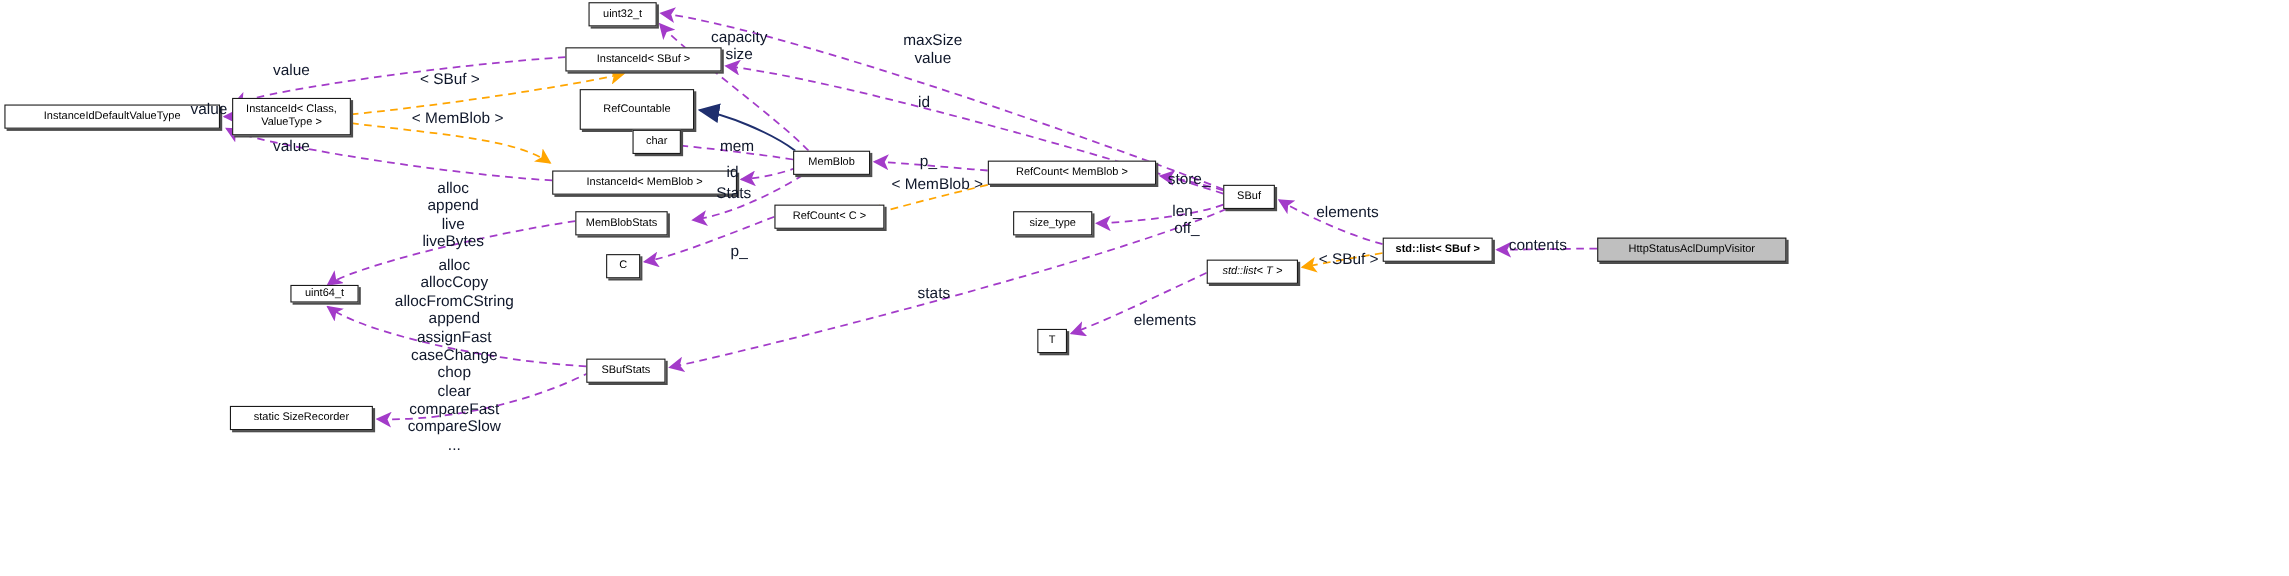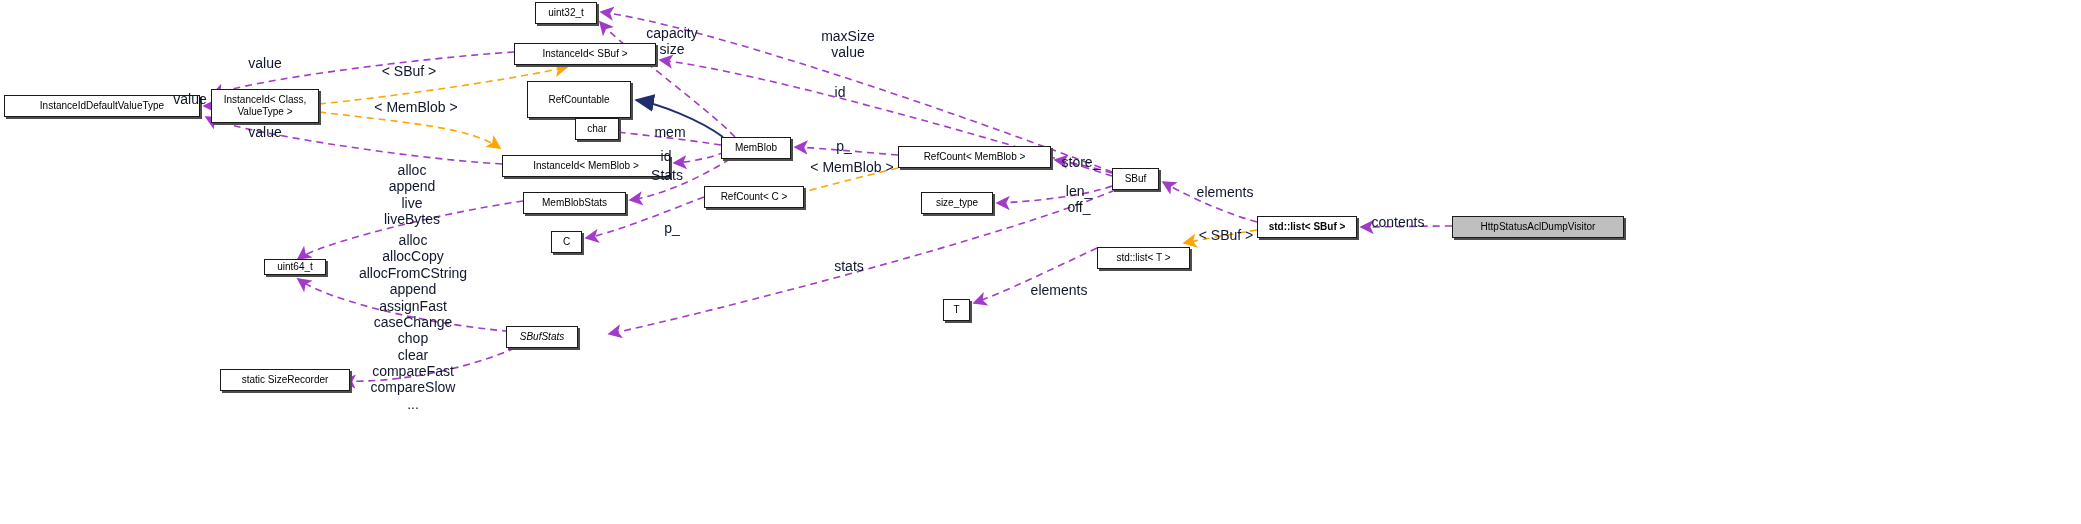--- a/index.html
+++ b/index.html
@@ -74,31 +74,31 @@
   <div class="node" style="left: 514px; top: 43px; width: 142px; height: 22px;">InstanceId&lt; SBuf &gt;</div>
   <div class="node" style="left: 527px; top: 81px; width: 104px; height: 37px;">RefCountable</div>
   <div class="node" style="left: 4px; top: 95px; width: 196px; height: 22px;">InstanceIdDefaultValueType</div>
   <div class="node two-line" style="left: 211px; top: 89px; width: 108px; height: 34px;">InstanceId&lt; Class,
 ValueType &gt;</div>
   <div class="node" style="left: 546px; top: 118px; width: 44px; height: 22px; margin-left: 29px;">char</div>
   <div class="node" style="left: 721px; top: 137px; width: 70px; height: 22px;">MemBlob</div>
   <div class="node" style="left: 502px; top: 155px; width: 168px; height: 22px;">InstanceId&lt; MemBlob &gt;</div>
   <div class="node" style="left: 898px; top: 146px; width: 153px; height: 22px;">RefCount&lt; MemBlob &gt;</div>
   <div class="node" style="left: 1112px; top: 168px; width: 47px; height: 22px;">SBuf</div>
-  <div class="node" style="left: 523px; top: 192px; width: 103px; height: 22px;">MemBlobStats</div>
+  <div class="node" style="left: 523px; top: 192px; width: 84px; height: 22px;">MemBlobStats</div>
   <div class="node" style="left: 704px; top: 186px; width: 100px; height: 22px;">RefCount&lt; C &gt;</div>
   <div class="node" style="left: 921px; top: 192px; width: 72px; height: 22px;">size_type</div>
   <div class="node" style="left: 1257px; top: 216px; width: 100px; height: 22px; font-weight: bold;">std::list&lt; SBuf &gt;</div>
   <div class="node highlight" style="left: 1452px; top: 216px; width: 172px; height: 22px;">HttpStatusAclDumpVisitor</div>
-  <div class="node" style="left: 1097px; top: 247px; width: 93px; height: 22px;">std::list&lt; T &gt;</div>
+  <div class="node" style="left: 1097px; top: 236px; width: 83px; height: 22px; font-style: italic;">std::list&lt; T &gt;</div>
   <div class="node" style="left: 551px; top: 231px; width: 31px; height: 22px;">C</div>
   <div class="node" style="left: 232px; top: 259px; width: 62px; height: 16px; margin-left: 32px;">uint64_t</div>
   <div class="node" style="left: 943px; top: 299px; width: 27px; height: 22px;">T</div>
-  <div class="node" style="left: 506px; top: 326px; width: 72px; height: 22px; font-style: italic;">SBufStats</div>
-  <div class="node" style="left: 220px; top: 369px; width: 130px; height: 22px;">static SizeRecorder</div>
+  <div class="node" style="left: 533px; top: 326px; width: 72px; height: 22px;">SBufStats</div>
+  <div class="node" style="left: 209px; top: 369px; width: 130px; height: 22px;">static SizeRecorder</div>
 
   <div class="edge-label" style="left: 235px; top: 55px; width: 60px;">value</div>
   <div class="edge-label" style="left: 371px; top: 63px; width: 76px;">&lt; SBuf &gt;</div>
   <div class="edge-label" style="left: 160px; top: 91px; width: 60px;">value</div>
   <div class="edge-label" style="left: 364px; top: 99px; width: 104px;">&lt; MemBlob &gt;</div>
   <div class="edge-label" style="left: 235px; top: 124px; width: 60px;">value</div>
   <div class="edge-label multi" style="left: 637px; top: 25px; width: 70px;">capacity
 size</div>
   <div class="edge-label multi" style="left: 812px; top: 28px; width: 72px;">maxSize
 value</div>

